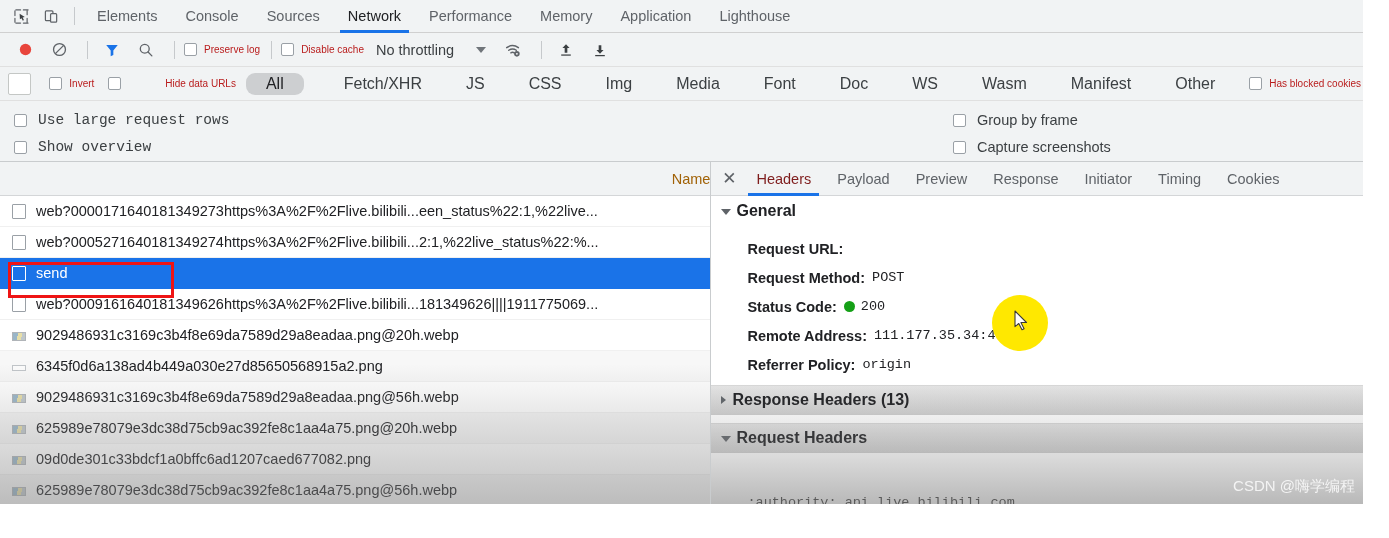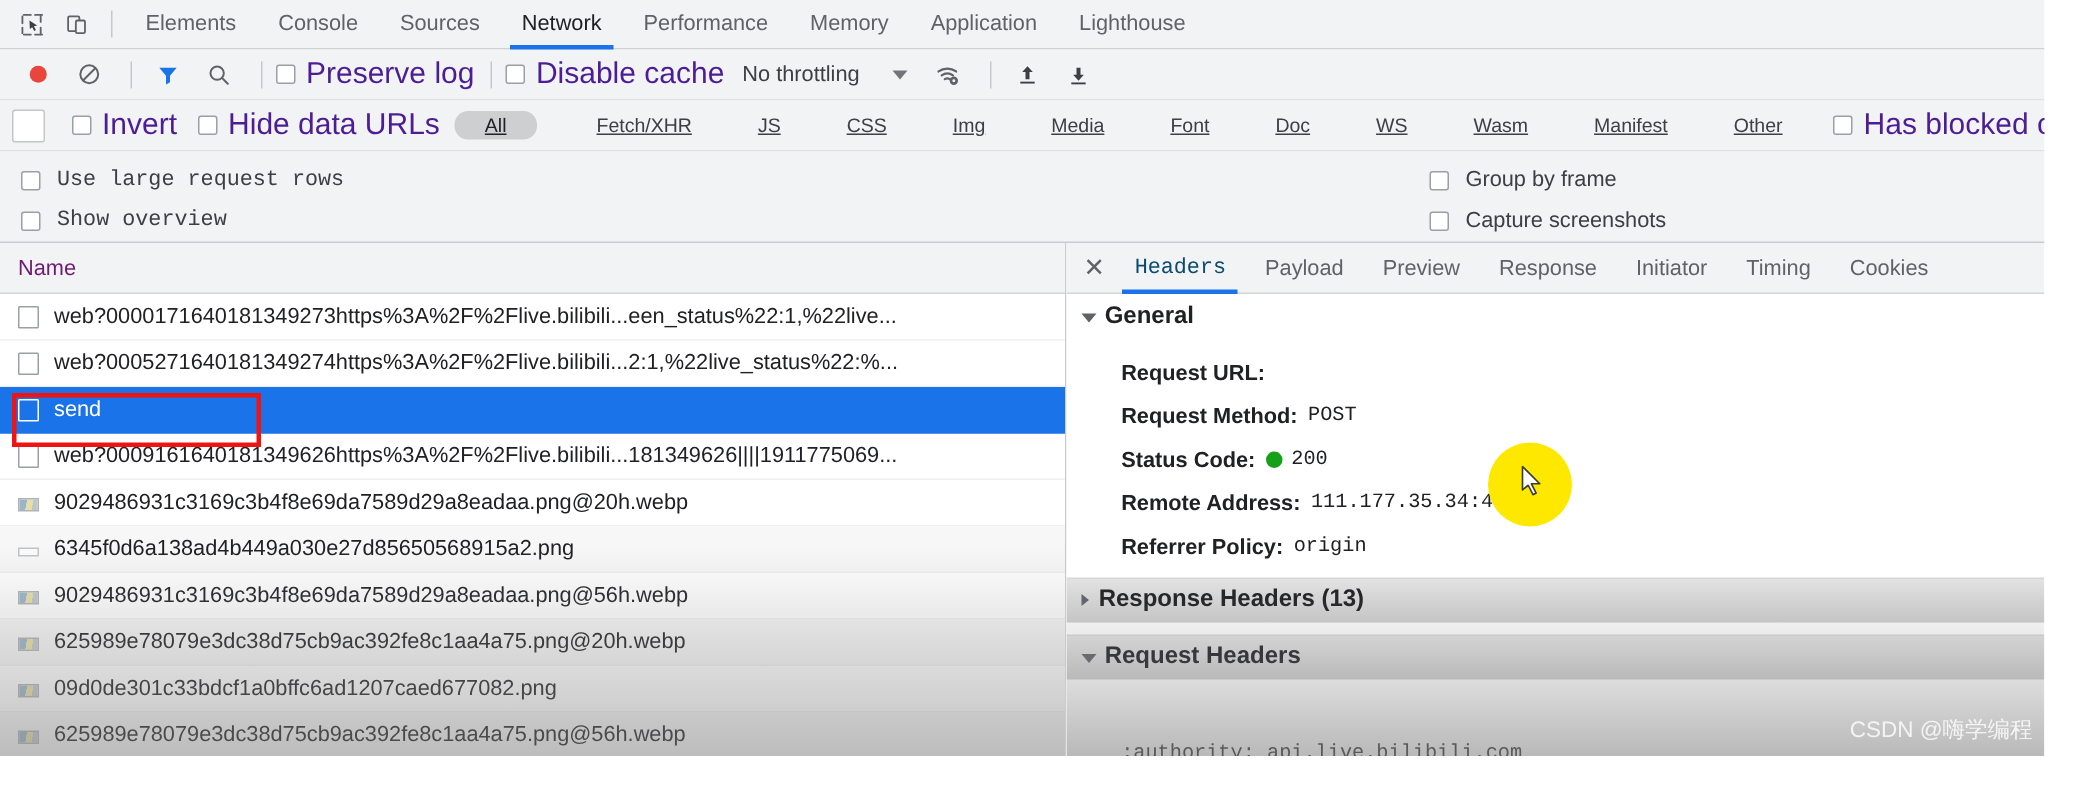--- a/index.html
+++ b/index.html
@@ -38,21 +38,21 @@
     background:#f1f3f4;border-bottom:1px solid #e0e0e0;
     padding-left:10px;box-sizing:border-box;
   }
   .ntb-btn{width:30px;height:26px;display:flex;align-items:center;justify-content:center;cursor:pointer;margin-right:4px;}
   .ntb-sep{width:1px;height:18px;background:#c6c9cc;margin:0 9px;}
   .chk-wrap{display:flex;align-items:center;cursor:pointer;white-space:nowrap;margin-right:2px;}
   .chk{
     width:13px;height:13px;border:1px solid #9aa0a6;border-radius:2px;background:#fff;
     box-sizing:border-box;margin-right:7px;flex:0 0 auto;
   }
-  .chk-lbl{font-size:20px;color:#4c1d95;}
+  .chk-lbl{font-size:10px;color:#b91c1c;}
   .throttle{font-size:14.5px;color:#3c4043;margin-left:10px;white-space:nowrap;}
   .caret{
     width:0;height:0;border-left:5px solid transparent;border-right:5px solid transparent;
     border-top:6px solid #70757a;margin:0 12px 0 22px;cursor:pointer;
   }
 
   
   .filterrow{
     display:flex;align-items:center;height:34px;
     background:#f1f3f4;border-bottom:1px solid #e0e0e0;
@@ -61,22 +61,22 @@
   .filterbox{
     width:245px;height:22px;background:#fff;border:1px solid #c4c7c5;border-radius:2px;
     display:flex;align-items:center;padding:0 8px;box-sizing:border-box;margin-right:18px;
   }
   .filterbox input{
     border:0;outline:0;width:100%;font-family:"Liberation Sans",sans-serif;
     font-size:14px;color:#5f6368;background:transparent;
   }
   .filterbox input::placeholder{color:#80868b;opacity:1;}
   .ftype{
-    font-size:13px;color:#3c4043;padding:2px 20px;border-radius:9px;
-    margin:0 2px;cursor:pointer;white-space:nowrap;text-decoration:underline;
+    font-size:16px;color:#3c4043;padding:2px 20px;border-radius:9px;
+    margin:0 2px;cursor:pointer;white-space:nowrap;
   }
   .ftype.active{background:#cdcfd1;color:#202124;}
   .fsep{width:1px;height:16px;background:#c6c9cc;margin:0 8px;}
 
   
   .options{
     position:relative;height:61px;background:#f1f3f4;border-bottom:1px solid #c9ccce;
     box-sizing:border-box;
   }
   .optcol{position:absolute;top:7px;}
@@ -87,21 +87,21 @@
   .optrow .chk-lbl{color:#3c4043;font-size:14.5px;}
 
   
   .split{display:flex;height:342px;}
   .leftpane{width:725px;position:relative;background:#fff;border-right:1px solid #c9ccce;box-sizing:border-box;overflow:hidden;}
   .rightpane{width:664px;position:relative;background:#fff;overflow:hidden;}
 
   
   .listhead{
     height:34px;line-height:34px;background:#f1f3f4;border-bottom:1px solid #d4d6d8;
-    padding-left:12px;font-size:14.5px;color:#701a75;box-sizing:border-box;
+    padding-left:0;font-size:14.5px;color:#a16207;box-sizing:border-box;text-align:right;
   }
   .rows{position:relative;}
   .row{
     display:flex;align-items:center;height:31px;padding-left:12px;
     box-sizing:border-box;border-bottom:1px solid #f0f0f0;cursor:pointer;
     font-size:14.5px;color:#202124;white-space:nowrap;overflow:hidden;
   }
   .row.alt{background:#f7f7f7;}
   .row.sel{background:#1a73e8;color:#fff;border-bottom-color:#1a73e8;}
   .row .rname{overflow:hidden;text-overflow:clip;}
@@ -135,21 +135,21 @@
     border-bottom:1px solid #d4d6d8;box-sizing:border-box;padding-left:4px;
   }
   .closebtn{
     width:28px;height:28px;display:flex;align-items:center;justify-content:center;
     cursor:pointer;color:#5f6368;font-size:17px;line-height:1;
   }
   .rtab{
     position:relative;height:34px;line-height:34px;padding:0 13px;font-size:14.5px;
     color:#5f6368;cursor:pointer;white-space:nowrap;
   }
-  .rtab.active{color:#0c4a6e;font-family:Liberation Mono, monospace;}
+  .rtab.active{color:#7f1d1d;}
   .rtab.active::after{
     content:"";position:absolute;left:5px;right:5px;bottom:0;height:2.5px;background:#1a73e8;
   }
   .section{
     display:flex;align-items:center;height:30px;padding-left:10px;box-sizing:border-box;
     font-size:16px;font-weight:bold;color:#202124;cursor:pointer;
   }
   .section.shaded{background:linear-gradient(to bottom,#e3e3e3,#cfcfcf);border-top:1px solid #d7d7d7;border-bottom:1px solid #cdcdcd;}
   .tri{
     width:0;height:0;margin-right:6px;flex:0 0 auto;
@@ -288,21 +288,21 @@
   </div>
 
   <div class="filterrow">
     <div class="filterbox">
       <input type="text" placeholder="Filter" style="">
     </div>
     <div class="chk-wrap">
       <span class="chk"></span>
       <span class="chk-lbl">Invert</span>
     </div>
-    <div class="chk-wrap" style="margin-left:12px;">
+    <div class="chk-wrap" style="margin-left:12px;gap:37px;">
       <span class="chk"></span>
       <span class="chk-lbl">Hide data URLs</span>
     </div>
     <div class="ftype active" style="margin-left:8px;">All</div>
     <div class="fsep"></div>
     <div class="ftype">Fetch/XHR</div>
     <div class="ftype">JS</div>
     <div class="ftype">CSS</div>
     <div class="ftype">Img</div>
     <div class="ftype">Media</div>

